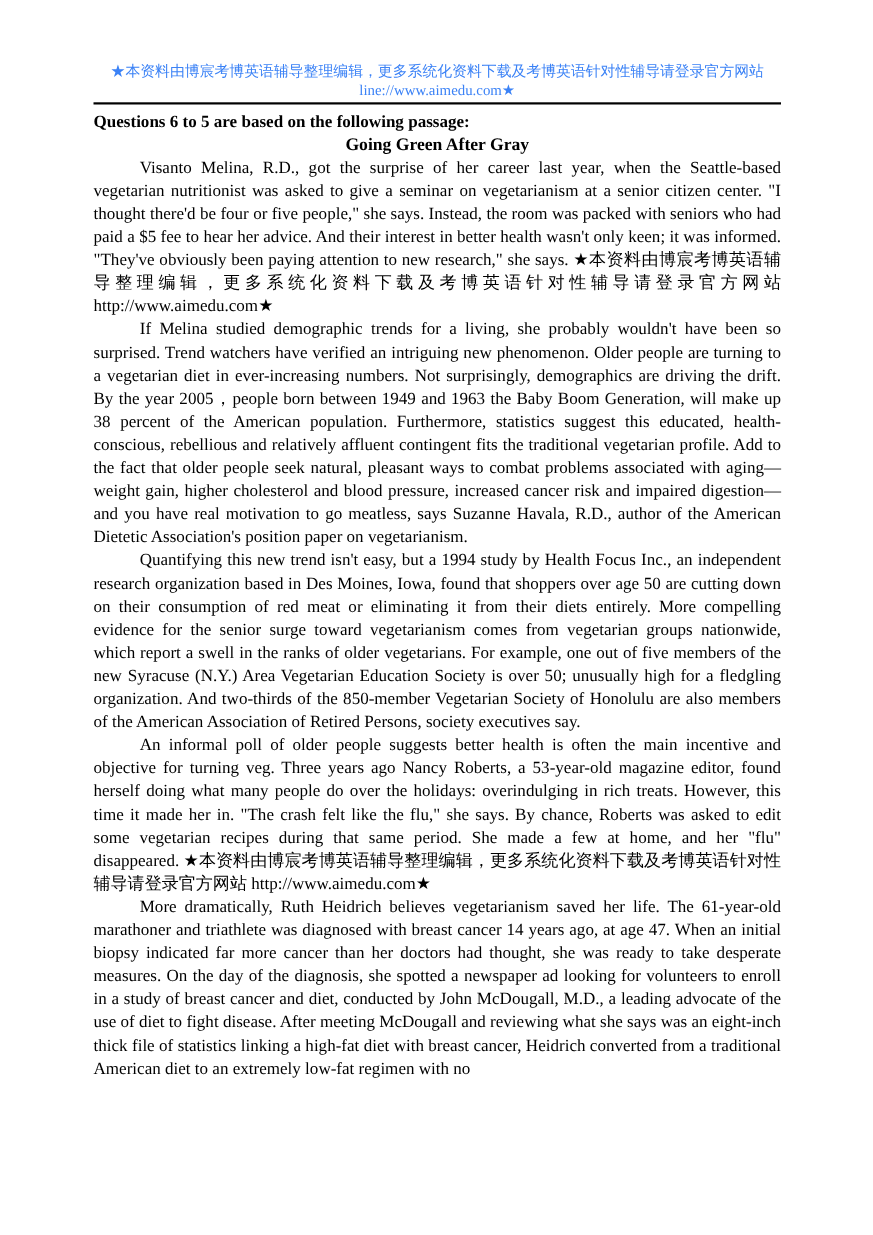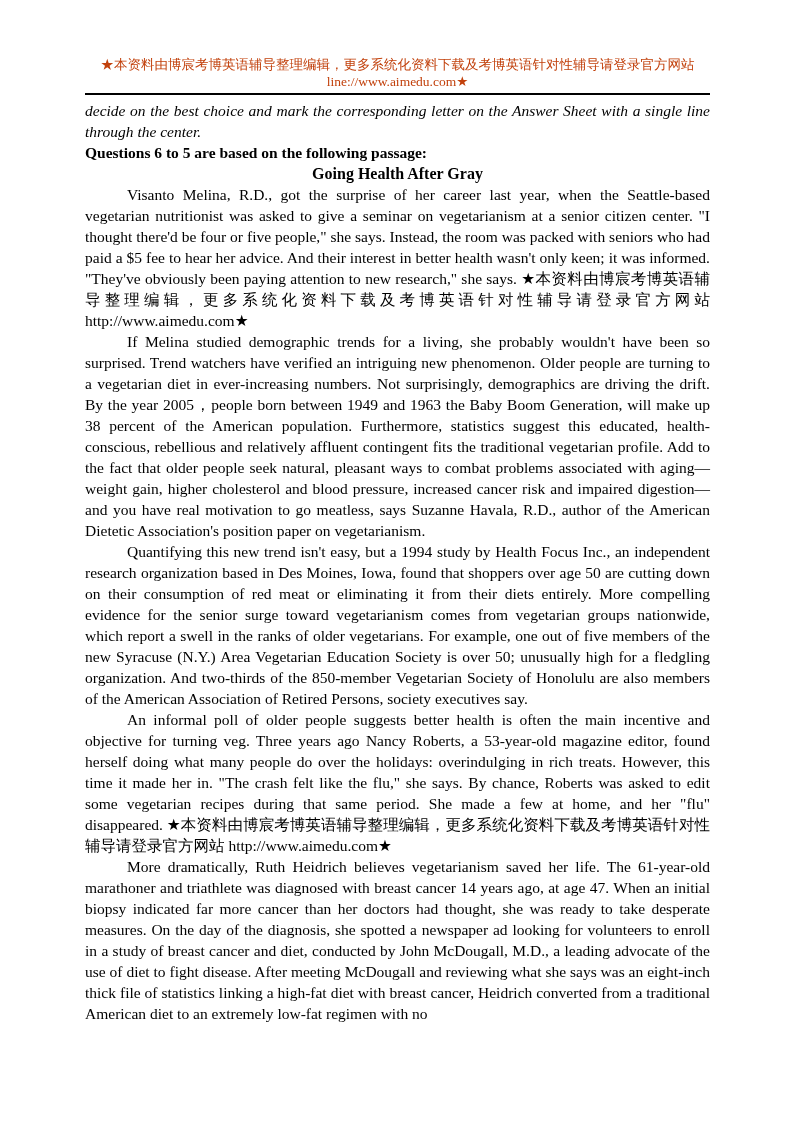--- a/index.html
+++ b/index.html
@@ -15,21 +15,21 @@
     box-sizing: border-box;
     padding: 56px 84px 0 85px;
     font-family: "Liberation Serif", "DejaVu Serif", serif;
     color: #000000;
     overflow: hidden;
   }
   .doc-header {
     text-align: center;
     font-size: 13.5px;
     line-height: 17px;
-    color: #c2410c;
+    color: #3b82f6;
   }
   .hdr-rule {
     height: 0;
     border-bottom: 2px solid #000000;
     margin-top: 3px;
   }
   .doc-body {
     margin-top: 5px;
     font-size: 15.5px;
     line-height: 21px;
@@ -61,25 +61,24 @@
 
 <div class="page">
 
   <header class="doc-header">
     <div class="hdr-line">★本资料由博宸考博英语辅导整理编辑，更多系统化资料下载及考博英语针对性辅导请登录官方网站</div>
     <div class="hdr-line">line://www.aimedu.com★</div>
     <div class="hdr-rule"></div>
   </header>
 
   <main class="doc-body">
-    <p class="instruction">decide on the best choice and mark the corresponding letter on the Answer Sheet with a single line through the center.</p>
 
     <p class="questions-heading">Questions 6 to 5 are based on the following passage:</p>
 
-    <h1 class="passage-title">Going Health After Gray</h1>
+    <h1 class="passage-title">Going Green After Gray</h1>
 
     <p class="body-para">Visanto Melina, R.D., got the surprise of her career last year, when the Seattle-based vegetarian nutritionist was asked to give a seminar on vegetarianism at a senior citizen center. "I thought there'd be four or five people," she says. Instead, the room was packed with seniors who had paid a $5 fee to hear her advice. And their interest in better health wasn't only keen; it was informed. "They've obviously been paying attention to new research," she says.  ★本资料由博宸考博英语辅导整理编辑，更多系统化资料下载及考博英语针对性辅导请登录官方网站 http://www.aimedu.com★</p>
 
     <p class="body-para">If Melina studied demographic trends for a living, she probably wouldn't have been so surprised. Trend watchers have verified an intriguing new phenomenon. Older people are turning to a vegetarian diet in ever-increasing numbers. Not surprisingly, demographics are driving the drift. By the year 2005，people born between 1949 and 1963 the Baby Boom Generation, will make up 38 percent of the American population. Furthermore, statistics suggest this educated, health-conscious, rebellious and relatively affluent contingent fits the traditional vegetarian profile. Add to the fact that older people seek natural, pleasant ways to combat problems associated with aging—weight gain, higher cholesterol and blood pressure, increased cancer risk and impaired digestion—and you have real motivation to go meatless, says Suzanne Havala, R.D., author of the American Dietetic Association's position paper on vegetarianism.</p>
 
     <p class="body-para">Quantifying this new trend isn't easy, but a 1994 study by Health Focus Inc., an independent research organization based in Des Moines, Iowa, found that shoppers over age 50 are cutting down on their consumption of red meat or eliminating it from their diets entirely. More compelling evidence for the senior surge toward vegetarianism comes from vegetarian groups nationwide, which report a swell in the ranks of older vegetarians. For example, one out of five members of the new Syracuse (N.Y.) Area Vegetarian Education Society is over 50; unusually high for a fledgling organization. And two-thirds of the 850-member Vegetarian Society of Honolulu are also members of the American Association of Retired Persons, society executives say.</p>
 
     <p class="body-para">An informal poll of older people suggests better health is often the main incentive and objective for turning veg. Three years ago Nancy Roberts, a 53-year-old magazine editor, found herself doing what many people do over the holidays: overindulging in rich treats. However, this time it made her in. "The crash felt like the flu," she says. By chance, Roberts was asked to edit some vegetarian recipes during that same period. She made a few at home, and her "flu" disappeared.  ★本资料由博宸考博英语辅导整理编辑，更多系统化资料下载及考博英语针对性辅导请登录官方网站 http://www.aimedu.com★</p>
 
     <p class="body-para">More dramatically, Ruth Heidrich believes vegetarianism saved her life. The 61-year-old marathoner and triathlete was diagnosed with breast cancer 14 years ago, at age 47. When an initial biopsy indicated far more cancer than her doctors had thought, she was ready to take desperate measures. On the day of the diagnosis, she spotted a newspaper ad looking for volunteers to enroll in a study of breast cancer and diet, conducted by John McDougall, M.D., a leading advocate of the use of diet to fight disease. After meeting McDougall and reviewing what she says was an eight-inch thick file of statistics linking a high-fat diet with breast cancer, Heidrich converted from a traditional American diet to an extremely low-fat regimen with no</p>

